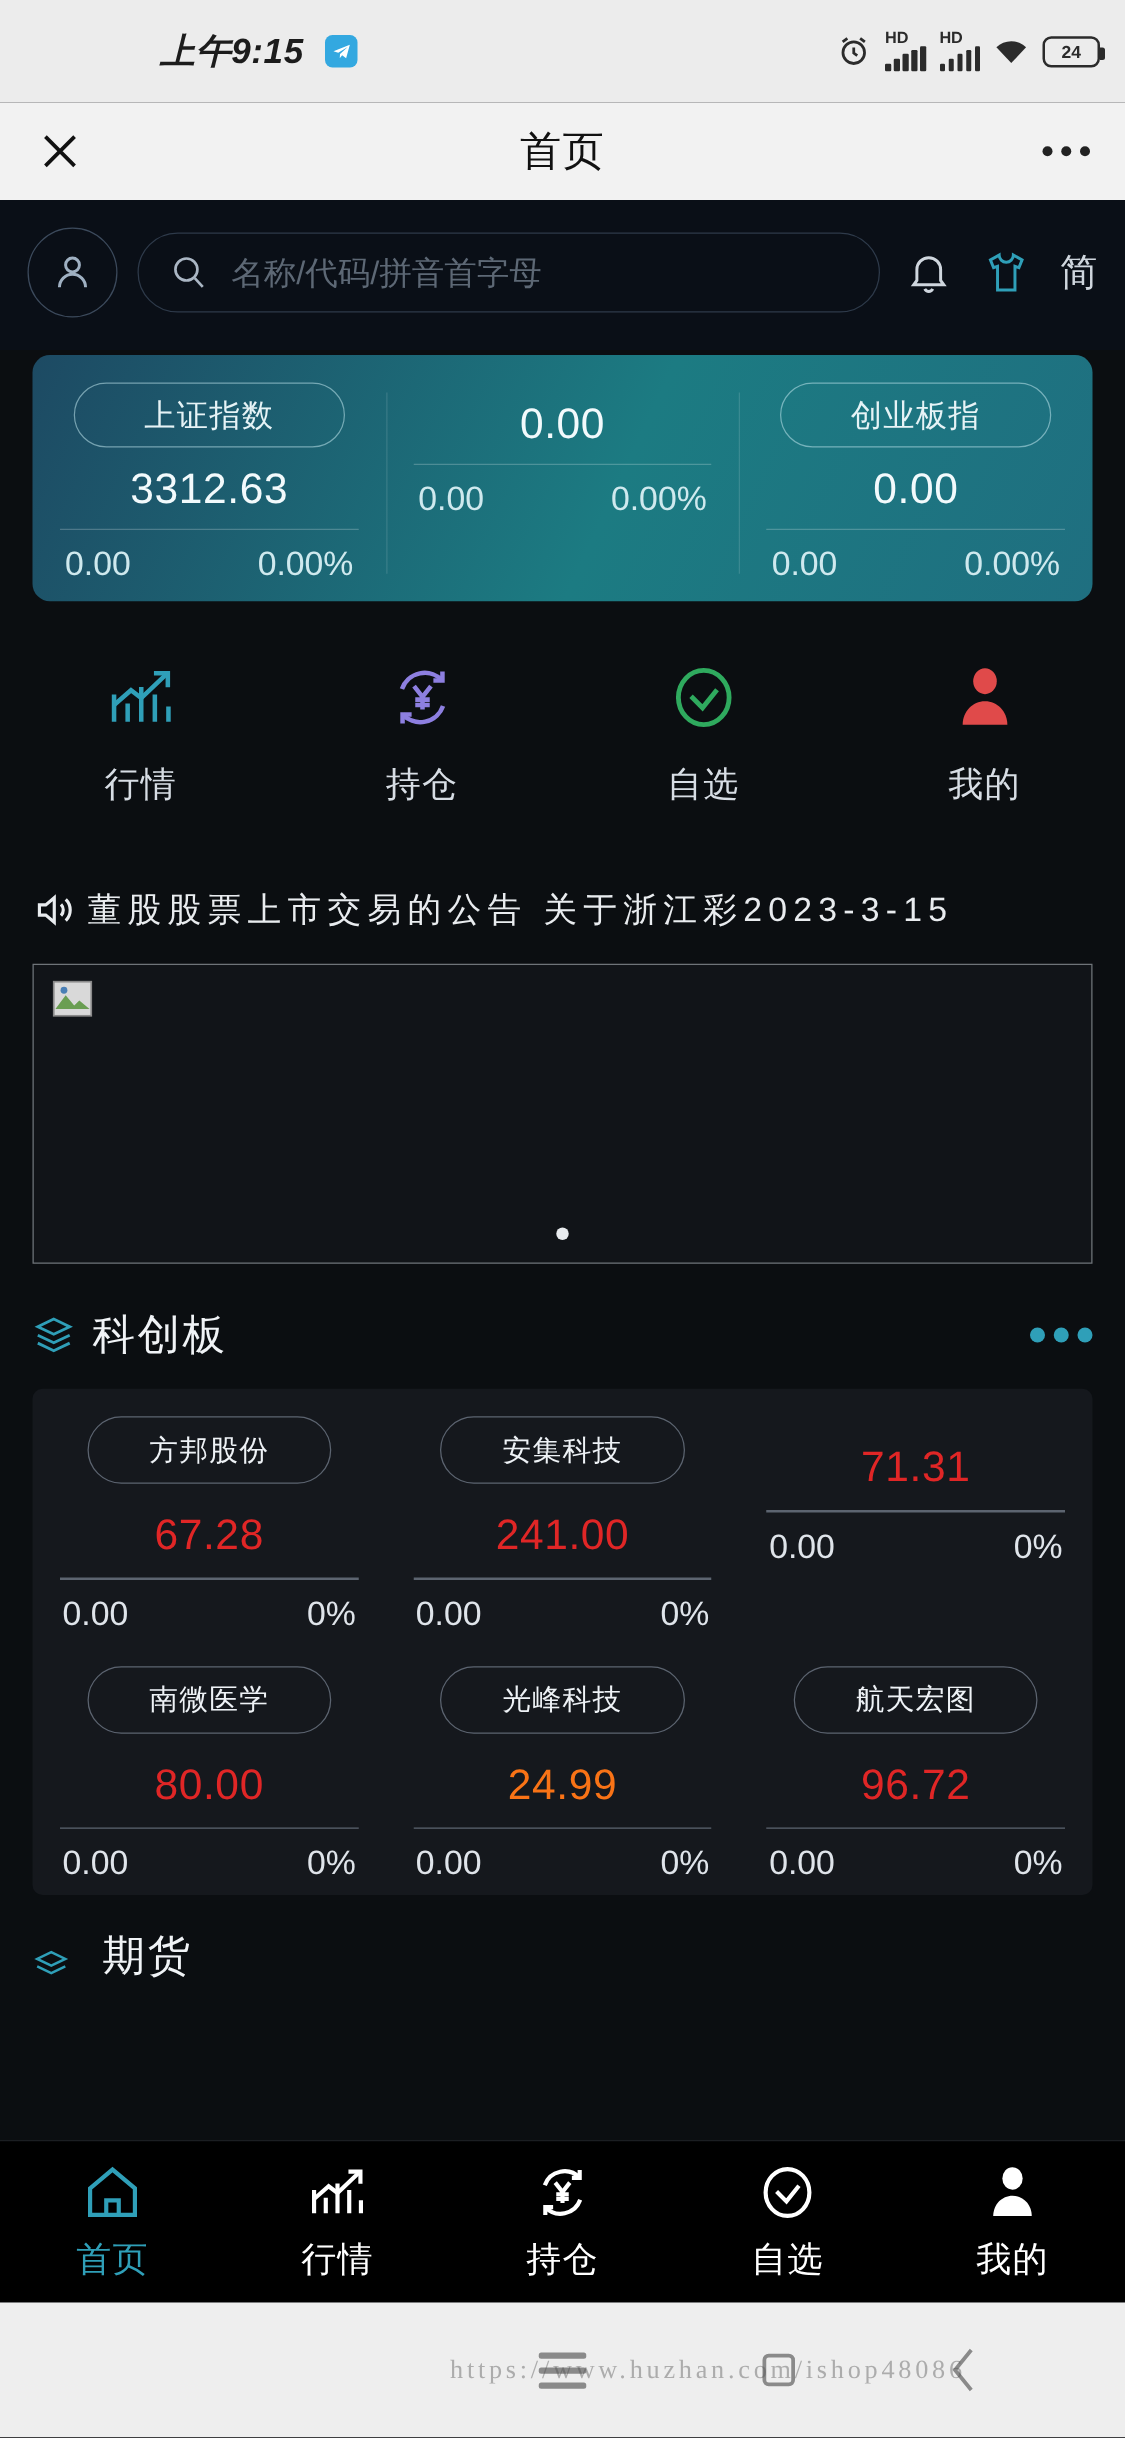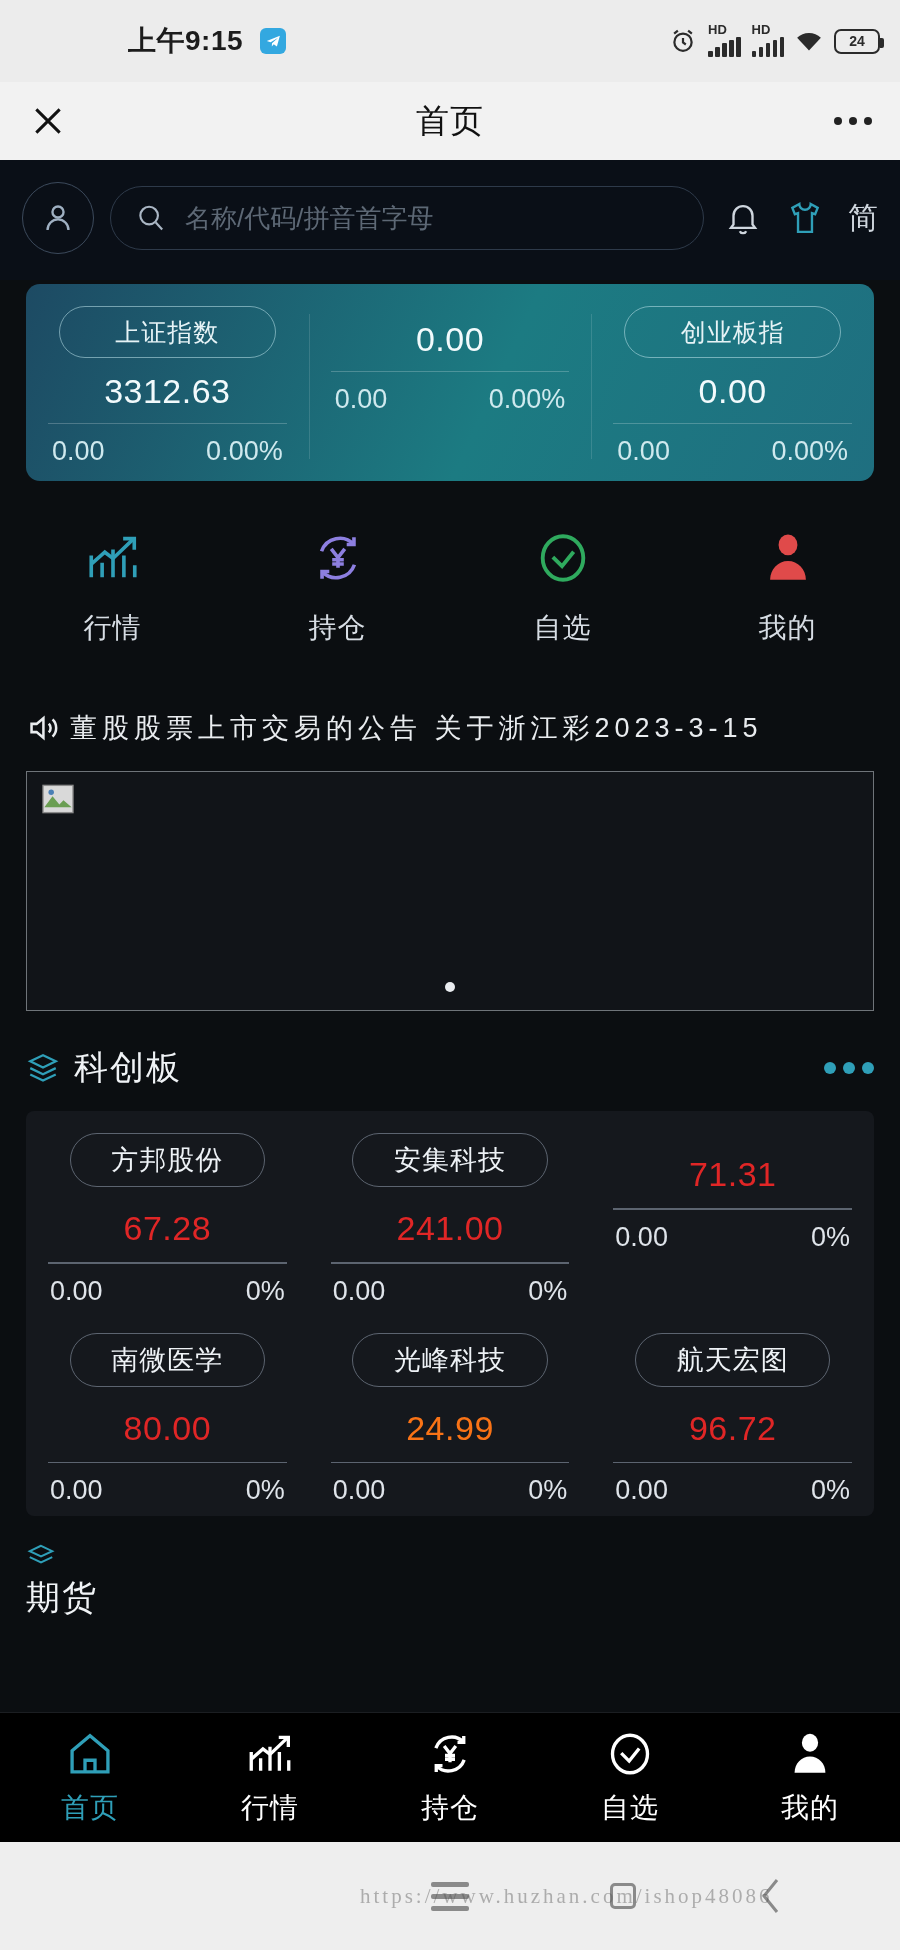--- a/index.html
+++ b/index.html
@@ -17,21 +17,21 @@
   }
 
   
   .statusbar {
     height: 82px; background: #ececec; color: #222;
     display: flex; align-items: center; position: relative;
     flex: 0 0 auto;
   }
   .sb-time {
     position: absolute; left: 128px; top: 50%; transform: translateY(-50%);
-    font-size: 28px; font-weight: 600; letter-spacing: .5px; color: #1c1c1c;
+    font-size: 28px; font-weight: 600; letter-spacing: .5px; color: #1c1c1c; font-style: italic;
   }
   .sb-tg {
     position: absolute; left: 260px; top: 50%; transform: translateY(-50%);
     width: 26px; height: 26px; border-radius: 6px; background: #33a8e0;
     display: flex; align-items: center; justify-content: center;
   }
   .sb-tg svg { width: 17px; height: 17px; }
   .sb-right {
     position: absolute; right: 20px; top: 50%; transform: translateY(-50%);
     display: flex; align-items: center; gap: 11px;
@@ -141,29 +141,29 @@
   .sec-more i { width:12px; height:12px; border-radius:50%; background:#2f9fb8; display:block; }
 
   
   .stockpanel { margin: 14px 26px 0 26px; background:#15181d; border-radius:8px; padding: 22px 0 10px 0; }
   .strow { display:flex; }
   .strow + .strow { margin-top: 26px; }
   .stcell { flex:1 1 0; padding: 0 16px; }
   .st-pill {
     margin: 0 auto; width: 78%; height: 54px; border-radius: 27px;
     border:1.2px solid #5c6470; display:flex; align-items:center; justify-content:center;
-    color:#eef2f6; font-size:27px; letter-spacing:1px;
+    color:#eef2f6; font-size:23px; letter-spacing:1px;
   }
   .st-price { text-align:center; font-size:34px; margin: 22px 0 14px 0; letter-spacing:.5px; }
   .st-sep { height:1.5px; background:#5c6470; margin: 0 6px; }
   .st-chg { display:flex; justify-content:space-between; padding: 12px 8px 0 8px;
             color:#dfe4ea; font-size:27px; }
 
-  .nextsec { padding: 26px 26px 0 26px; display:flex; align-items:flex-start; gap:3px;
-             color:#f0f3f6; font-size:34px; letter-spacing:2px;flex-direction:column; }
+  .nextsec { padding: 26px 26px 0 26px; display:flex; align-items:flex-end; gap:26px;
+             color:#f0f3f6; font-size:34px; letter-spacing:2px; }
 
   
   .tabbar {
     position:absolute; left:0; right:0; bottom:0; height: 130px; background:#000;
     display:flex; align-items:center; border-top:1px solid #1b1e22;
   }
   .tab { flex:1 1 0; display:flex; flex-direction:column; align-items:center; gap:10px; }
   .tab-label { font-size:28px; letter-spacing:1px; color:#ffffff; }
   .tab.active .tab-label { color:#2f9fb8; }
 

